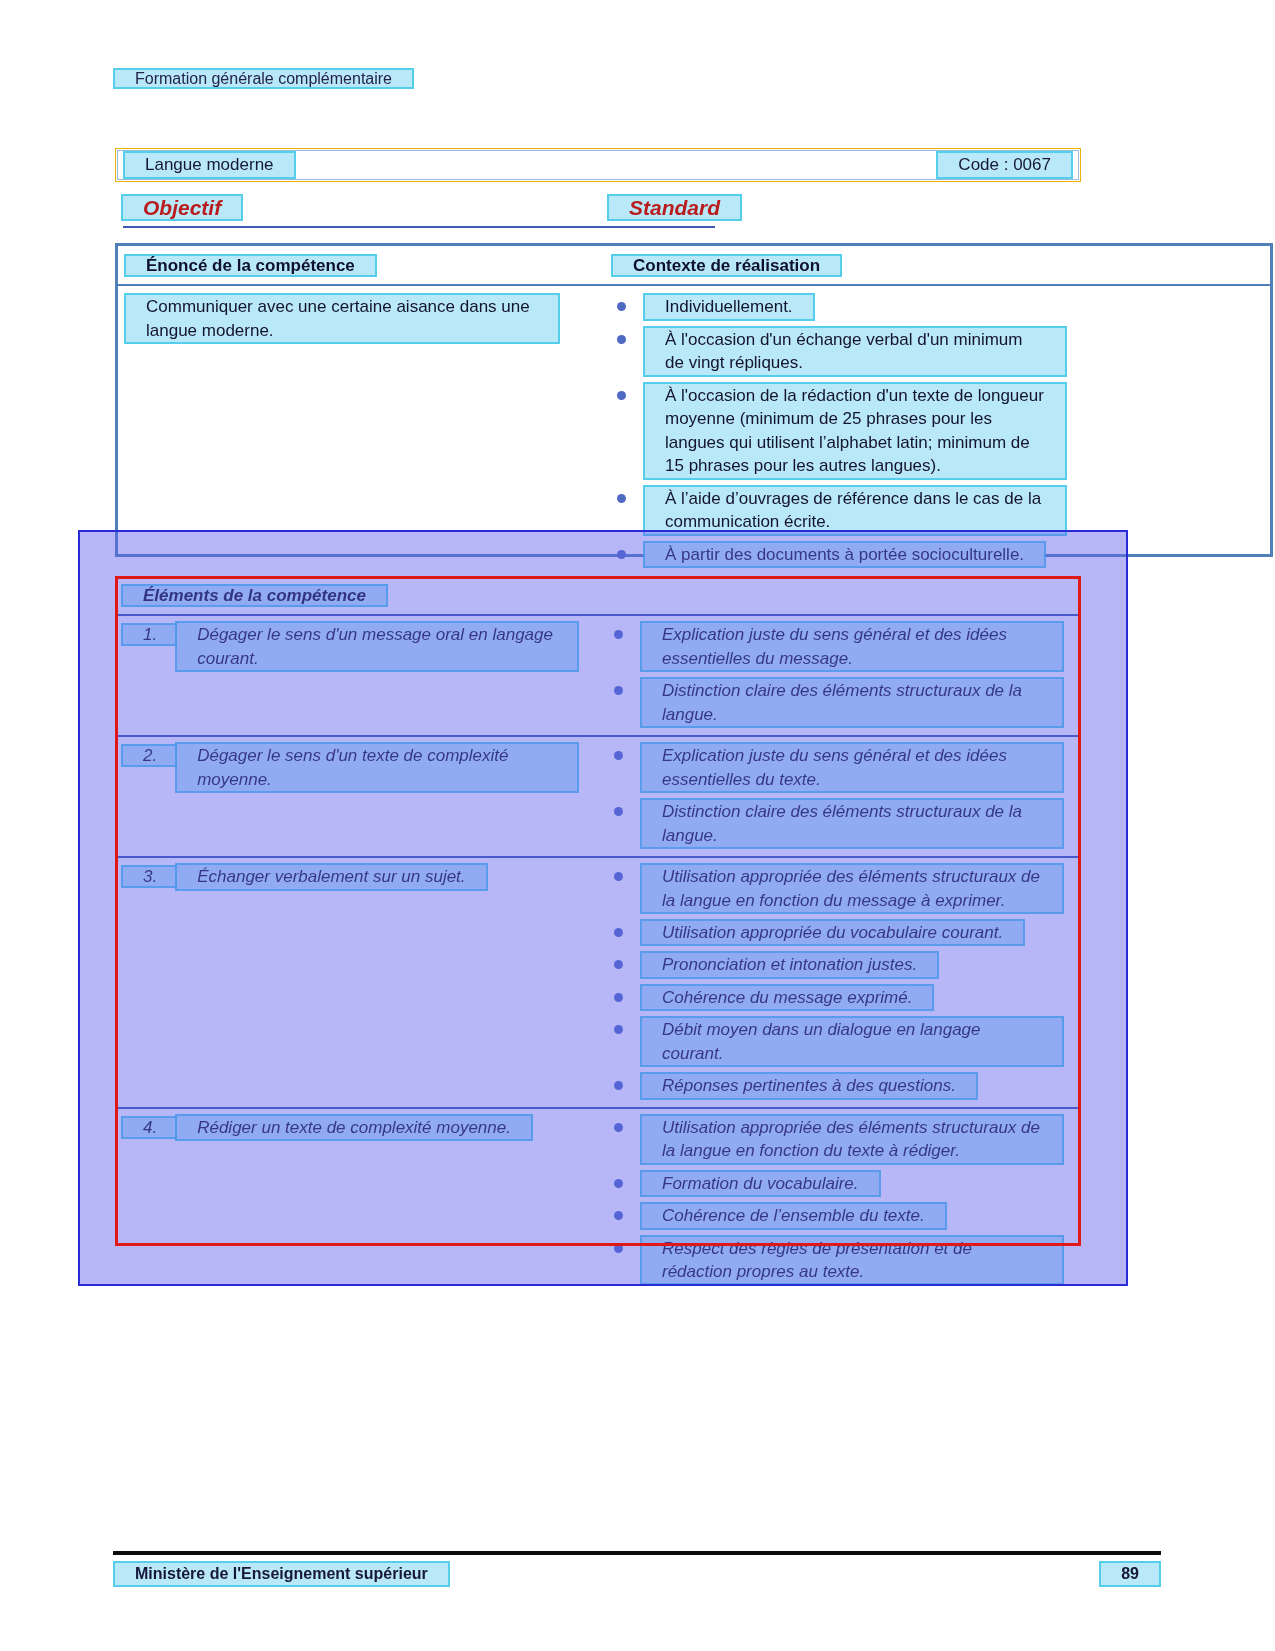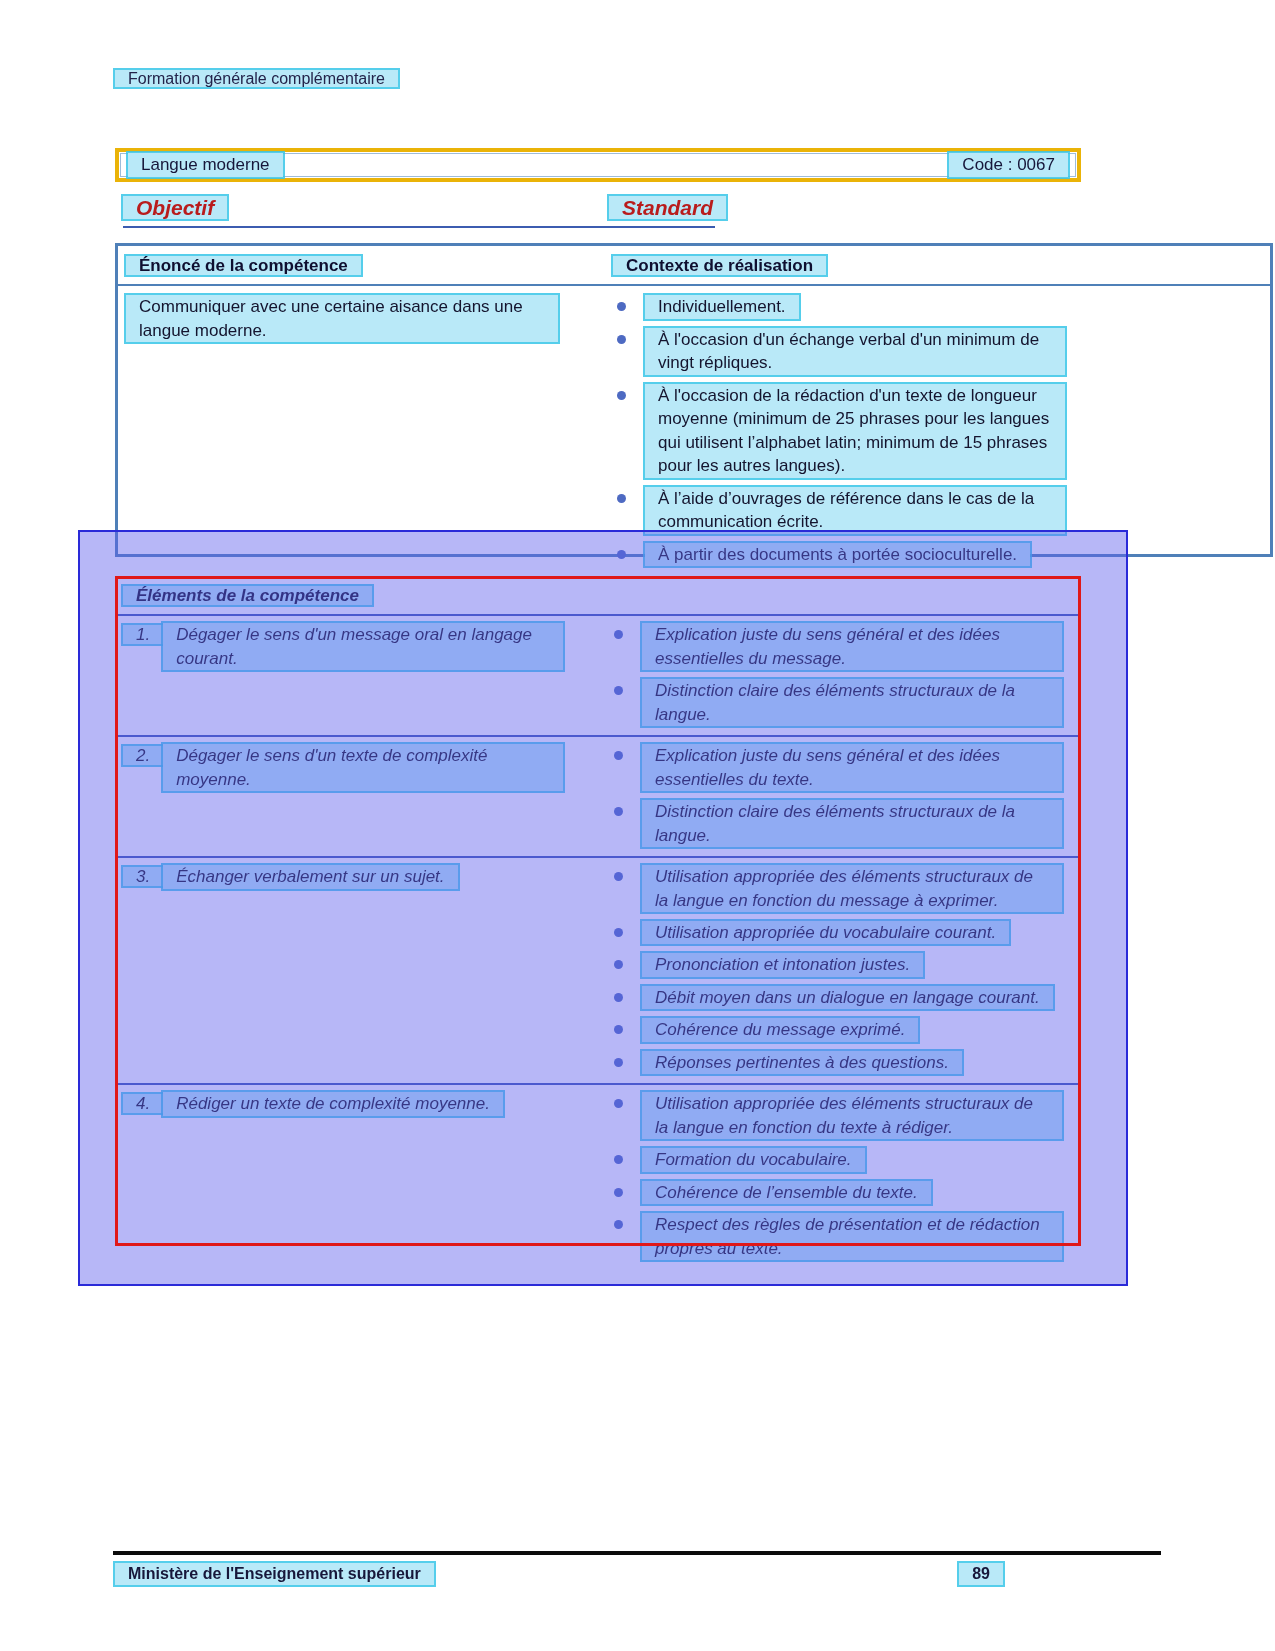--- a/index.html
+++ b/index.html
@@ -6,28 +6,28 @@
   html,body { background:#ffffff; }
   .page {
     position:relative; width:1275px; height:1651px; background:#ffffff;
     color:#14142e; font-family:"Liberation Sans","DejaVu Sans",sans-serif;
     font-size:17px; line-height:1.38; overflow:hidden;
   }
   
   .hl {
     background:#b9e9f8;
     box-shadow:0 0 0 2px rgba(55,198,232,0.85);
-    padding:0 13px;
+    padding:0 20px;
     -webkit-box-decoration-break:clone; box-decoration-break:clone;
   }
   .top-label { position:absolute; left:115px; top:68px; font-size:16px; color:#23234a; }
 
   .header-bar {
     position:absolute; left:115px; top:148px; width:966px; height:34px;
-    border:4px solid #eab308; box-shadow:inset 0 0 0 1px #ffffff, inset 0 0 0 2px #9dbcd9;
+    border:1px solid #eab308; box-shadow:inset 0 0 0 1px #ffffff, inset 0 0 0 2px #9dbcd9;
     display:flex; justify-content:space-between; align-items:center; padding:0 9px;
     font-size:17px; color:#17173a;
   }
 
   .section-row {
     position:absolute; left:123px; top:194px; width:592px; height:34px;
     border-bottom:2px solid #3c5cb0;
     font-size:21px; font-weight:bold; font-style:italic; color:#b91c1c;
   }
   .col-head { position:absolute; top:0; }
@@ -74,21 +74,21 @@
     background:rgba(96,96,238,0.45); border:2px solid #2a2ad8;
     z-index:3; pointer-events:none;
   }
   .redbox {
     position:absolute; left:115px; top:576px; width:966px; height:670px;
     border:3px solid #e01818; z-index:4; pointer-events:none; background:transparent;
   }
 
   .footer-rule { position:absolute; left:113px; top:1551px; width:1048px; height:4px; background:#0b0b0b; }
   .footer {
-    position:absolute; left:115px; top:1563px; width:888px;
+    position:absolute; left:115px; top:1563px; width:1044px;
     display:flex; justify-content:space-between; align-items:center;
     font-weight:bold; font-size:16px; color:#17173a;
   }
 </style>
 </head>
 <body>
 
 <div class="page">
 
   <div class="top-label">
@@ -191,25 +191,25 @@
         <div class="bullet-item">
           <span class="bullet"></span>
           <span class="hl">Utilisation appropriée du vocabulaire courant.</span>
         </div>
         <div class="bullet-item">
           <span class="bullet"></span>
           <span class="hl">Prononciation et intonation justes.</span>
         </div>
         <div class="bullet-item">
           <span class="bullet"></span>
+          <span class="hl">Cohérence du message exprimé.</span>
+        </div>
+        <div class="bullet-item">
+          <span class="bullet"></span>
           <span class="hl">Débit moyen dans un dialogue en langage courant.</span>
-        </div>
-        <div class="bullet-item">
-          <span class="bullet"></span>
-          <span class="hl">Cohérence du message exprimé.</span>
         </div>
         <div class="bullet-item">
           <span class="bullet"></span>
           <span class="hl">Réponses pertinentes à des questions.</span>
         </div>
       </div>
     </div>
 
     <div class="t2-row">
       <div class="cell-left">

